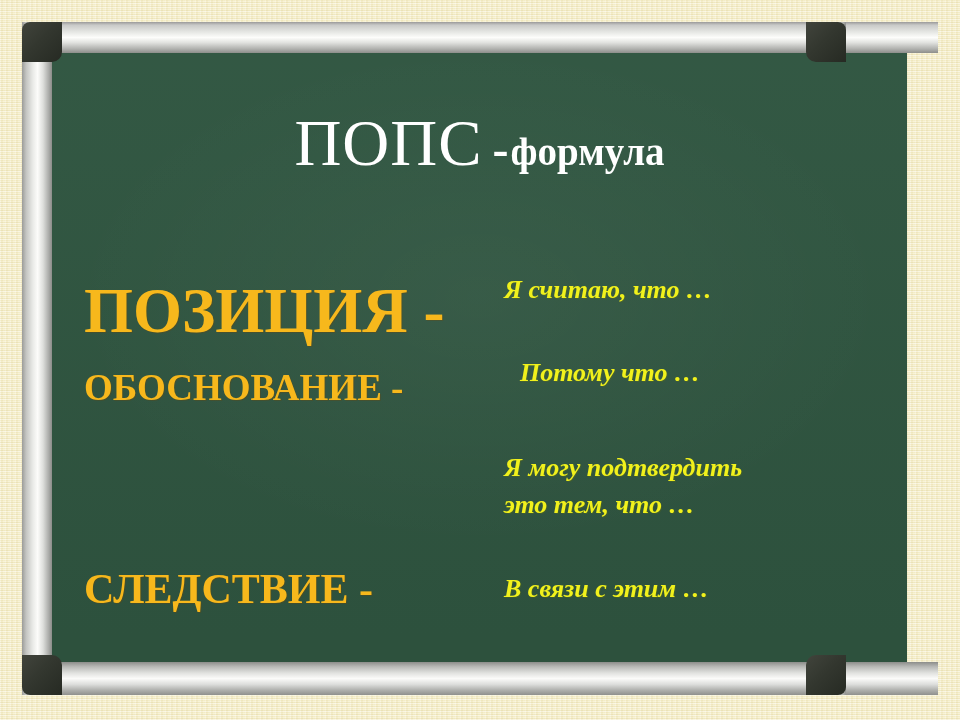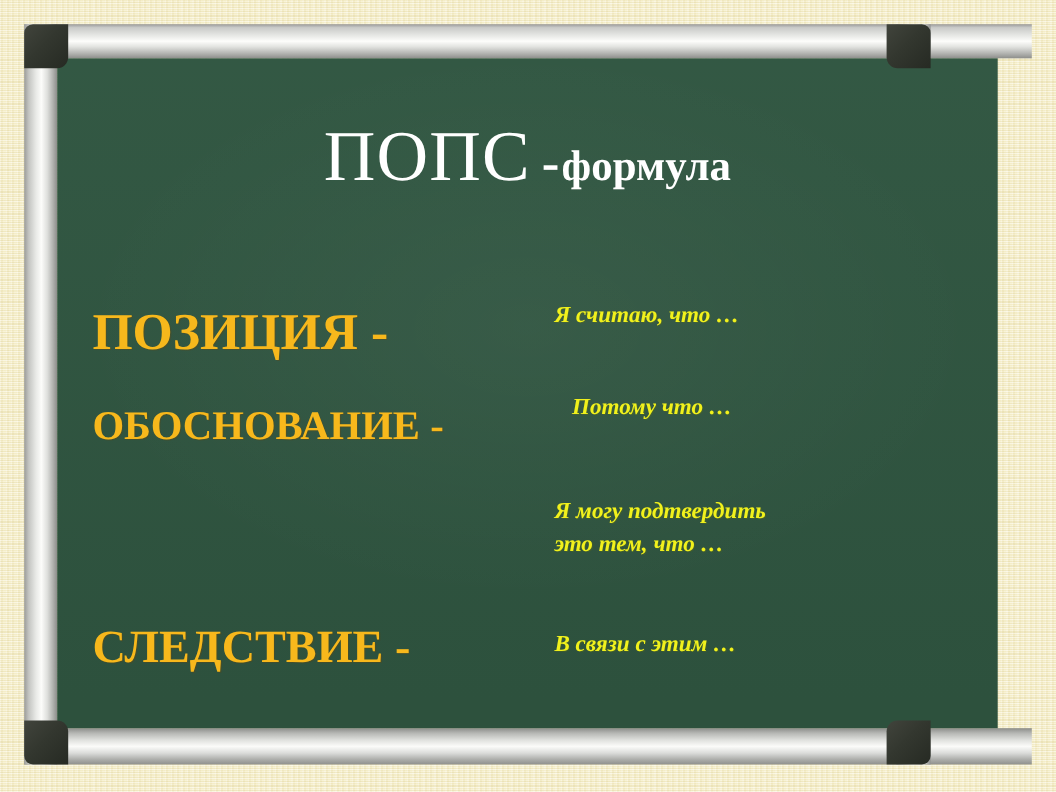--- a/index.html
+++ b/index.html
@@ -167,32 +167,32 @@
     white-space: nowrap;
   }
 
   
   .label-cell {
     left: 32px;
     color: #f7b81c;
     font-weight: bold;
     text-shadow: 1px 1px 0 rgba(120,70,0,0.28);
   }
-  #label-0 { top: 222px; font-size: 47px; }
+  #label-0 { top: 222px; font-size: 63px; }
   #label-1 { top: 313px; font-size: 37px; }
   #label-2 { top: 406px; font-size: 43px; }
   #label-3 { top: 512px; font-size: 42px; }
 
   
   .phrase-cell {
     left: 452px;
     color: #f1f11c;
     font-weight: bold;
     font-style: italic;
-    font-size: 21px;
+    font-size: 26px;
     line-height: 1.42;
     text-shadow: 1px 1px 0 rgba(110,120,0,0.25);
   }
   #phrase-0 { top: 219px; }
   #phrase-1 { top: 302px; margin-left: 16px; }
   #phrase-2 { top: 397px; white-space: normal; width: 380px; }
   #phrase-3 { top: 518px; }
 
   .phrase-line { display: block; }
 </style>

